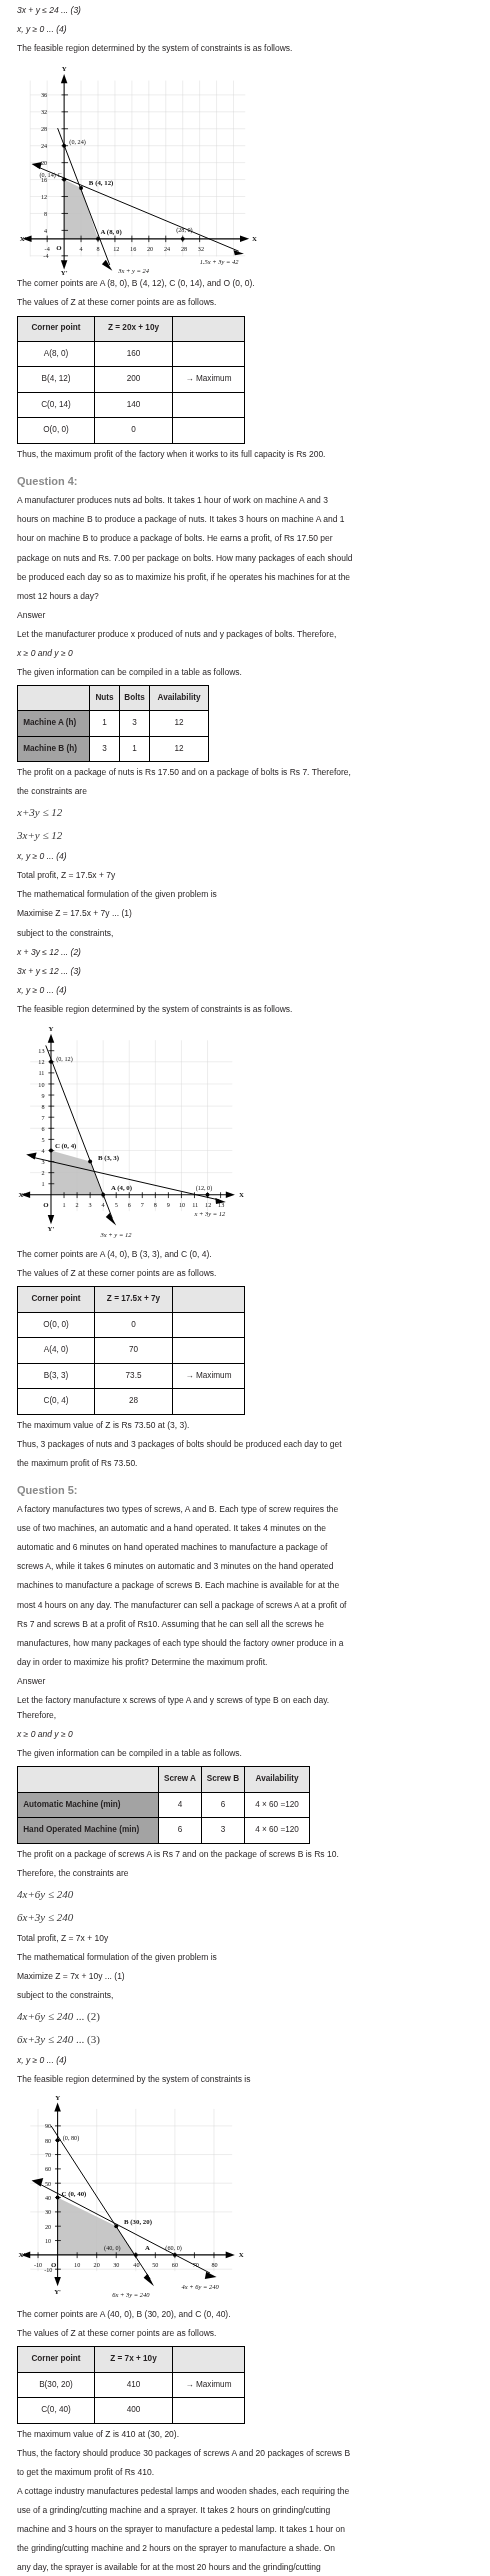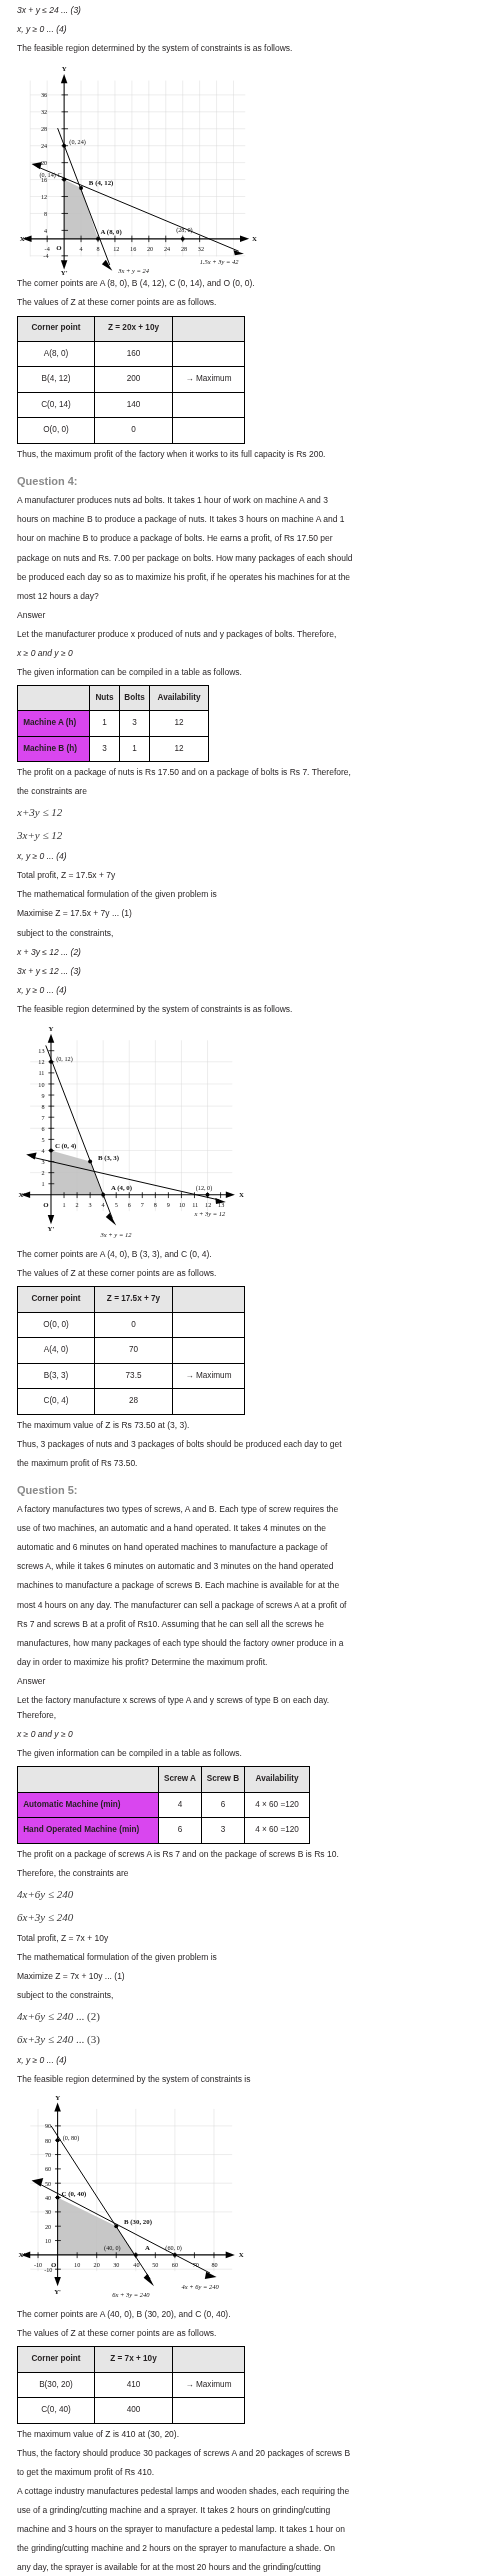--- a/index.html
+++ b/index.html
@@ -24,21 +24,21 @@
   table.ct { border-collapse: collapse; margin: 1.3px 0 3.9px 0; }
   table.ct td, table.ct th {
      border: 1px solid #000;
      font-size: 8.2px;
      padding: 5.9px 3.9px;
      text-align: center;
      font-weight: normal;
      color:#231f20;
   }
   table.ct th { background:#e6e6e6; font-weight: bold; }
-  table.ct .lead { background:#d946ef; font-weight:bold; text-align:center; }
+  table.ct .lead { background:#a3a3a3; font-weight:bold; text-align:center; }
   table.corner td:nth-child(1) { width: 77px; }
   table.corner td:nth-child(2) { width: 78px; }
   table.corner td:nth-child(3) { width: 72px; text-align:center;}
   table.corner th:nth-child(1) { width: 77px; }
   table.corner th:nth-child(2) { width: 78px; }
   table.corner th:nth-child(3) { width: 72px; }
 
   table.nuts th:first-child, table.nuts td:first-child { width: 72px; text-align:left; padding-left:5.2px;}
   table.nuts th:nth-child(2), table.nuts td:nth-child(2) { width: 30px; }
   table.nuts th:nth-child(3), table.nuts td:nth-child(3) { width: 30px; }

